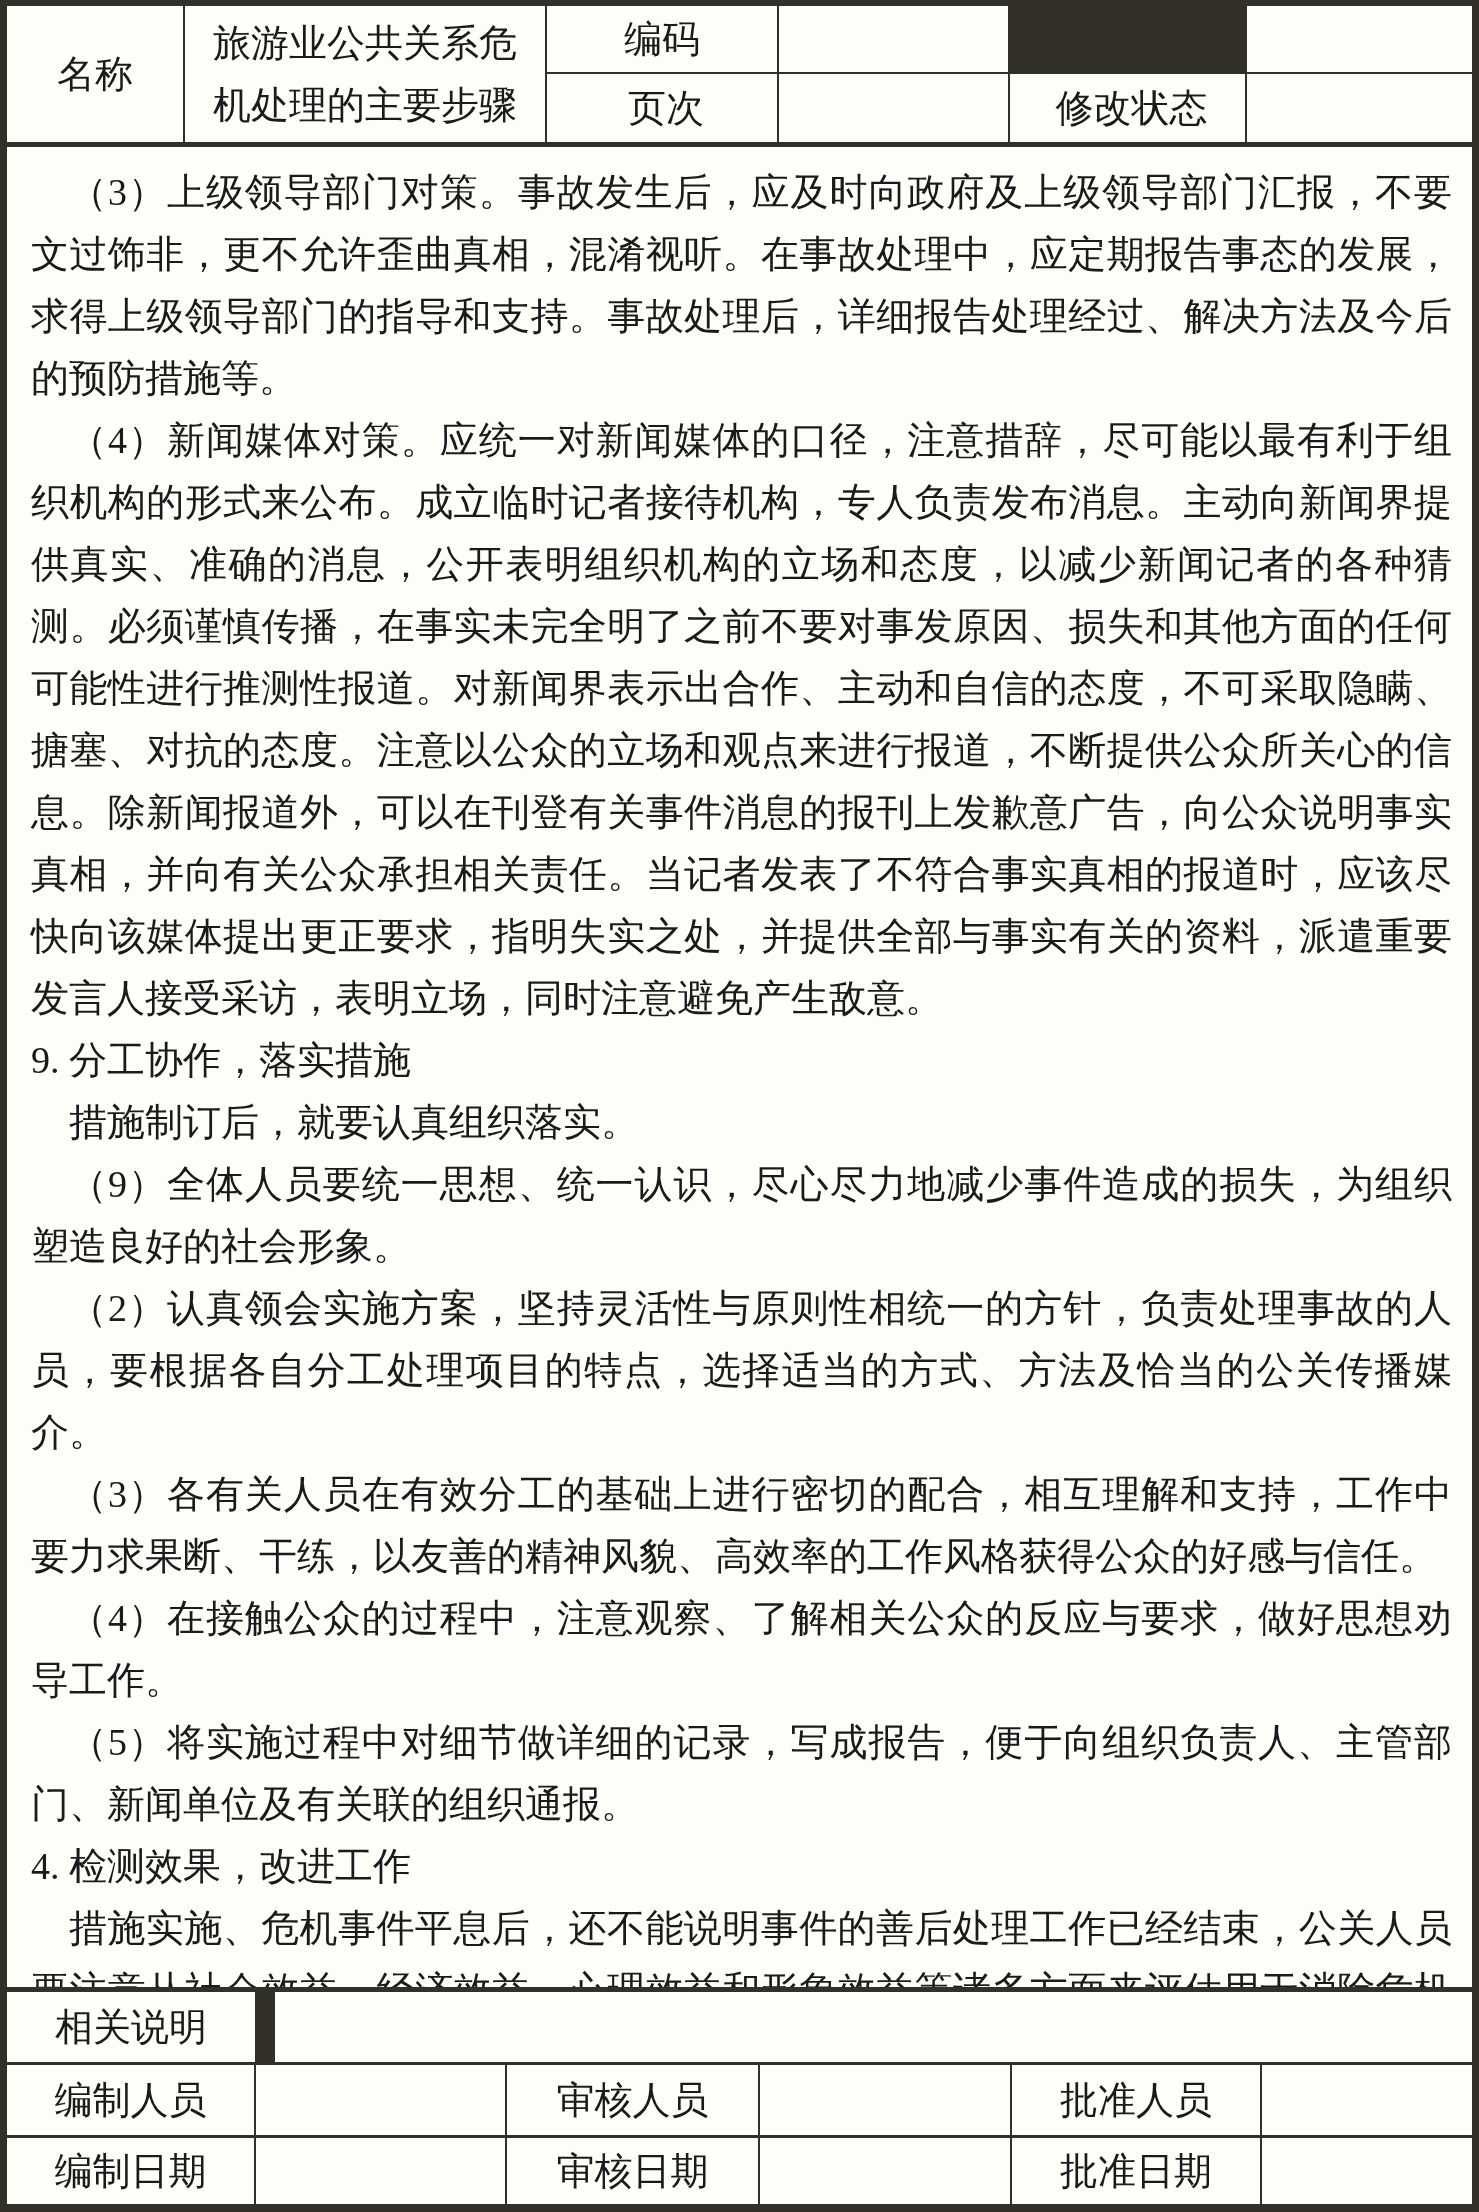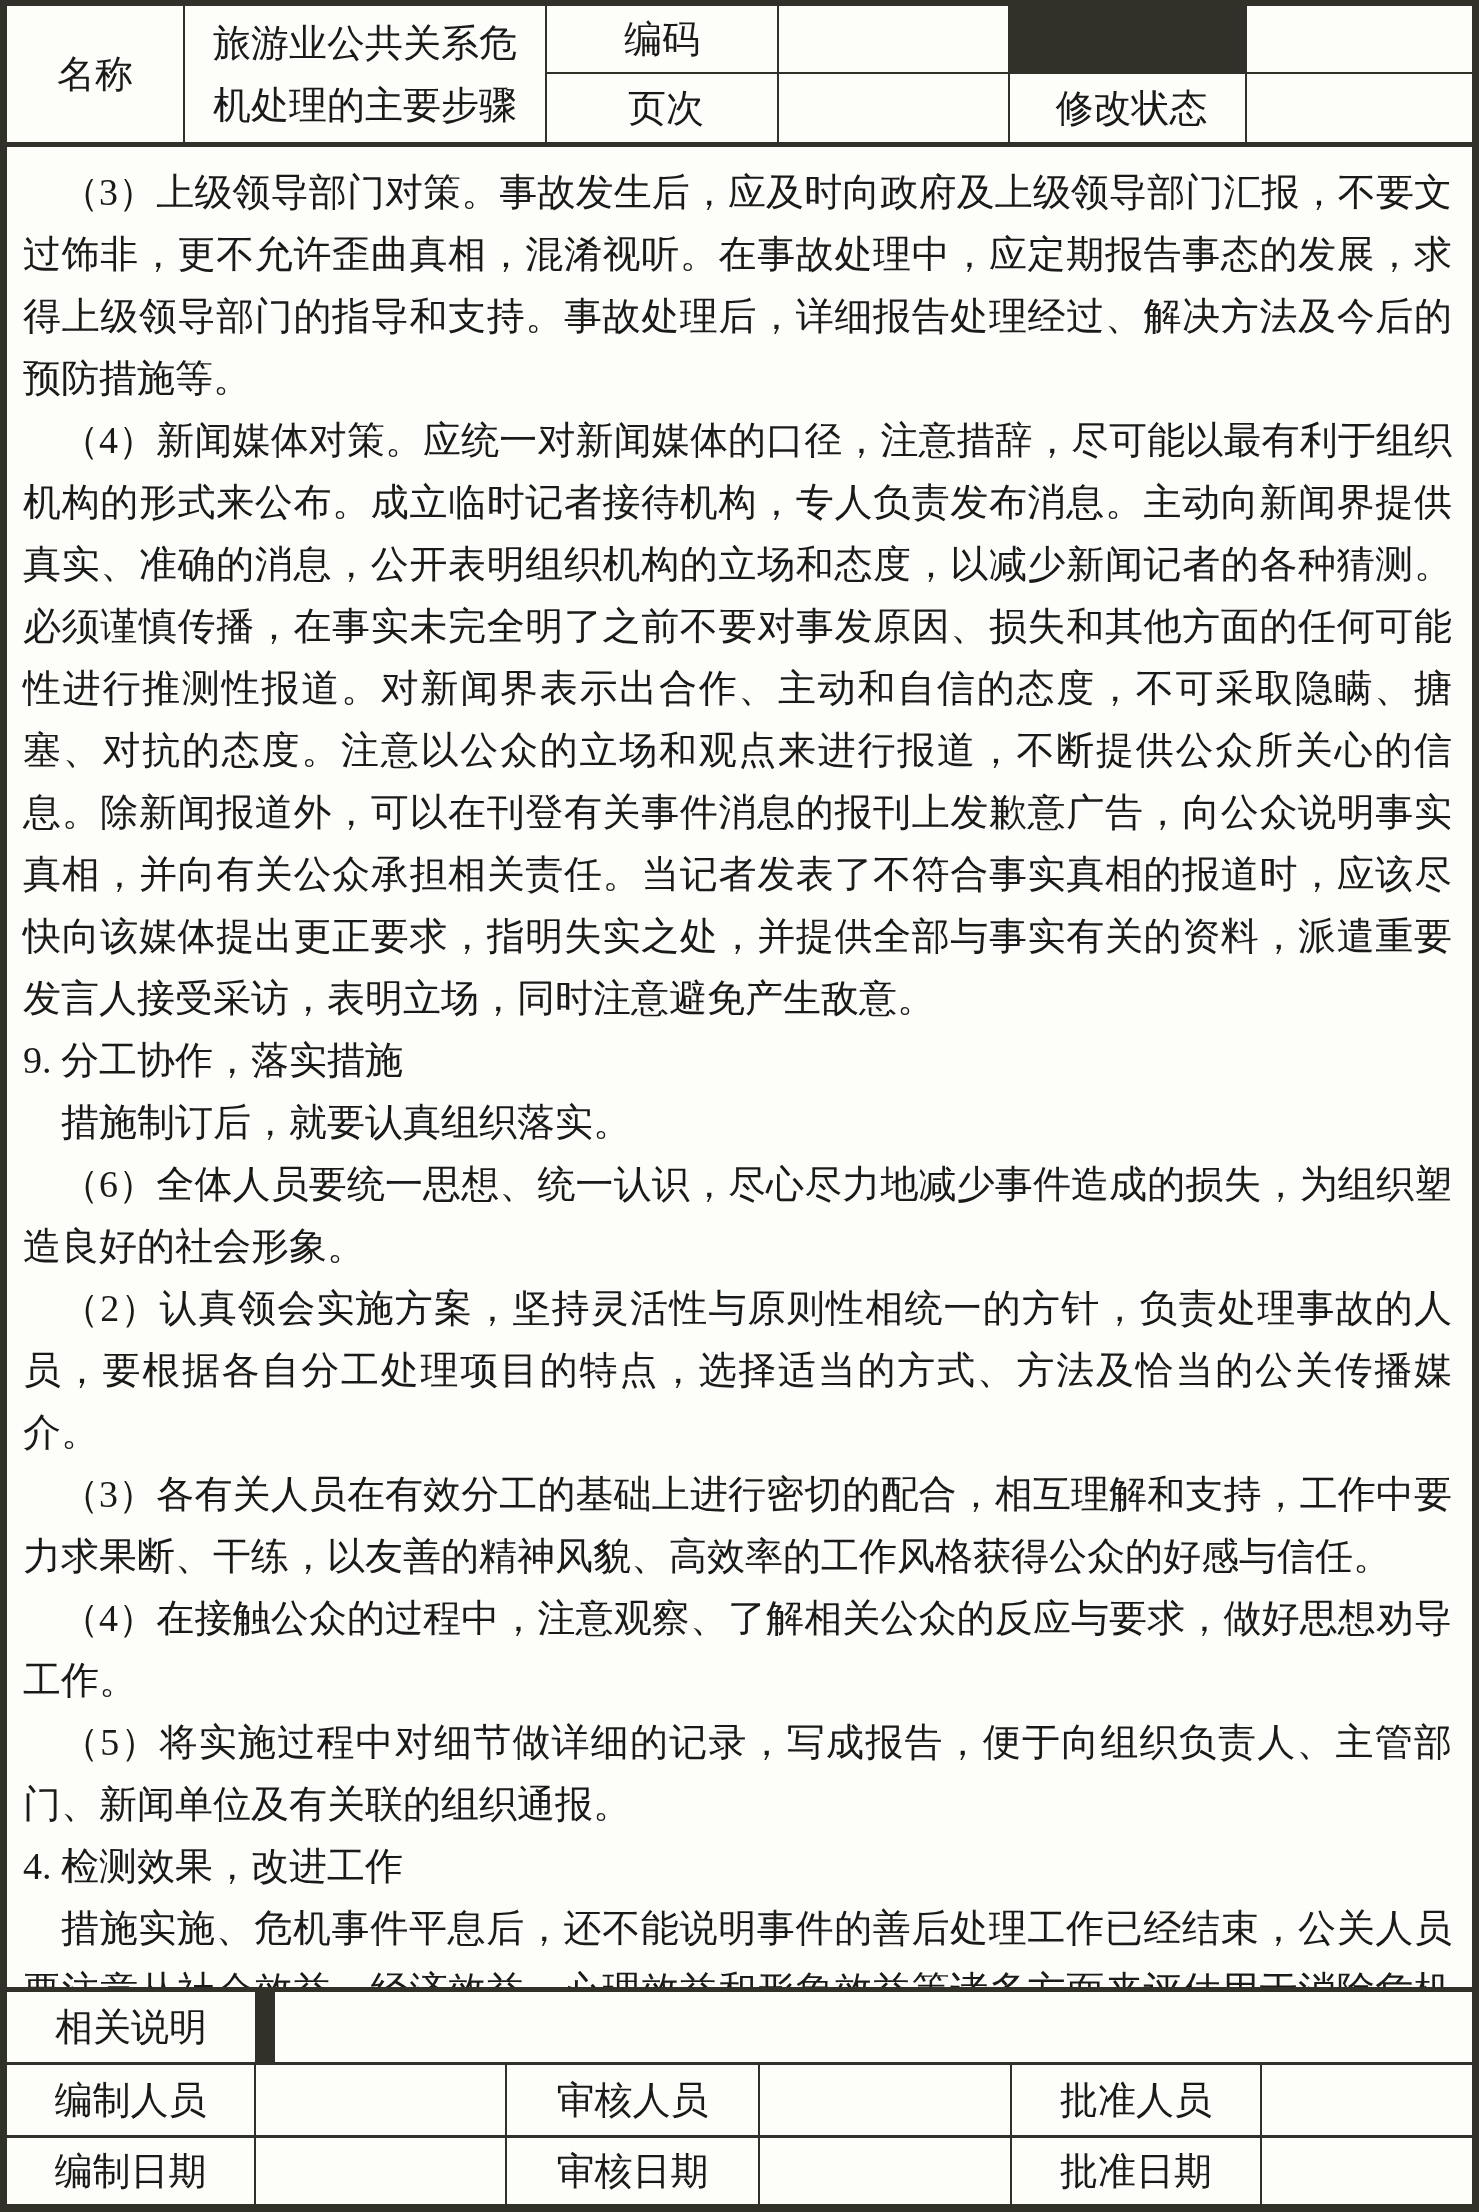--- a/index.html
+++ b/index.html
@@ -32,21 +32,21 @@
   .c3 { grid-column: 3; } .c4 { grid-column: 4; } .c5 { grid-column: 5; } .c6 { grid-column: 6; }
   .r1 { grid-row: 1; } .r2 { grid-row: 2; padding-left: 8px; }
 
   .hdiv { flex: 0 0 5px; background: #31312a; }
   .sdiv { flex: 0 0 3px; background: #31312a; }
 
   
   .body-cell {
     flex: 1 1 auto;
     background: #fdfdfa;
-    padding: 14px 20px 0 16px;
+    padding: 14px 20px 0 24px;
     overflow: hidden;
   }
   .body-cell p {
     margin: 0;
     font-size: 38px;
     line-height: 62px;
     text-align: justify;
     text-indent: 1em;
     letter-spacing: 0;
   }
@@ -90,21 +90,21 @@
     <div class="cell hcell c6 r2"></div>
   </div>
 
   <div class="hdiv"></div>
 
   <div class="body-cell">
     <p>（3）上级领导部门对策。事故发生后，应及时向政府及上级领导部门汇报，不要文过饰非，更不允许歪曲真相，混淆视听。在事故处理中，应定期报告事态的发展，求得上级领导部门的指导和支持。事故处理后，详细报告处理经过、解决方法及今后的预防措施等。</p>
     <p>（4）新闻媒体对策。应统一对新闻媒体的口径，注意措辞，尽可能以最有利于组织机构的形式来公布。成立临时记者接待机构，专人负责发布消息。主动向新闻界提供真实、准确的消息，公开表明组织机构的立场和态度，以减少新闻记者的各种猜测。必须谨慎传播，在事实未完全明了之前不要对事发原因、损失和其他方面的任何可能性进行推测性报道。对新闻界表示出合作、主动和自信的态度，不可采取隐瞒、搪塞、对抗的态度。注意以公众的立场和观点来进行报道，不断提供公众所关心的信息。除新闻报道外，可以在刊登有关事件消息的报刊上发歉意广告，向公众说明事实真相，并向有关公众承担相关责任。当记者发表了不符合事实真相的报道时，应该尽快向该媒体提出更正要求，指明失实之处，并提供全部与事实有关的资料，派遣重要发言人接受采访，表明立场，同时注意避免产生敌意。</p>
     <p class="h">9. 分工协作，落实措施</p>
     <p>措施制订后，就要认真组织落实。</p>
-    <p>（6）全体人员要统一思想、统一认识，尽心尽力地减少事件造成的损失，为组织塑造良好的社会形象。</p>
+    <p>（9）全体人员要统一思想、统一认识，尽心尽力地减少事件造成的损失，为组织塑造良好的社会形象。</p>
     <p>（2）认真领会实施方案，坚持灵活性与原则性相统一的方针，负责处理事故的人员，要根据各自分工处理项目的特点，选择适当的方式、方法及恰当的公关传播媒介。</p>
     <p>（3）各有关人员在有效分工的基础上进行密切的配合，相互理解和支持，工作中要力求果断、干练，以友善的精神风貌、高效率的工作风格获得公众的好感与信任。</p>
     <p>（4）在接触公众的过程中，注意观察、了解相关公众的反应与要求，做好思想劝导工作。</p>
     <p>（5）将实施过程中对细节做详细的记录，写成报告，便于向组织负责人、主管部门、新闻单位及有关联的组织通报。</p>
     <p class="h">4. 检测效果，改进工作</p>
     <p>措施实施、危机事件平息后，还不能说明事件的善后处理工作已经结束，公关人员要注意从社会效益、经济效益、心理效益和形象效益等诸多方面来评估用于消除危机的有关措施的合理性与有效性，公关部门对实施对策的效果进行检验。原有的问题是否已彻底解决? 公众对于组织形象有何改变? 组织不利的局面是否好转? 这样，既能对这次工作效果做到心中有数，又可为今后处理这类事件总结经验教训。</p>
   </div>
 
   <div class="hdiv"></div>
 

